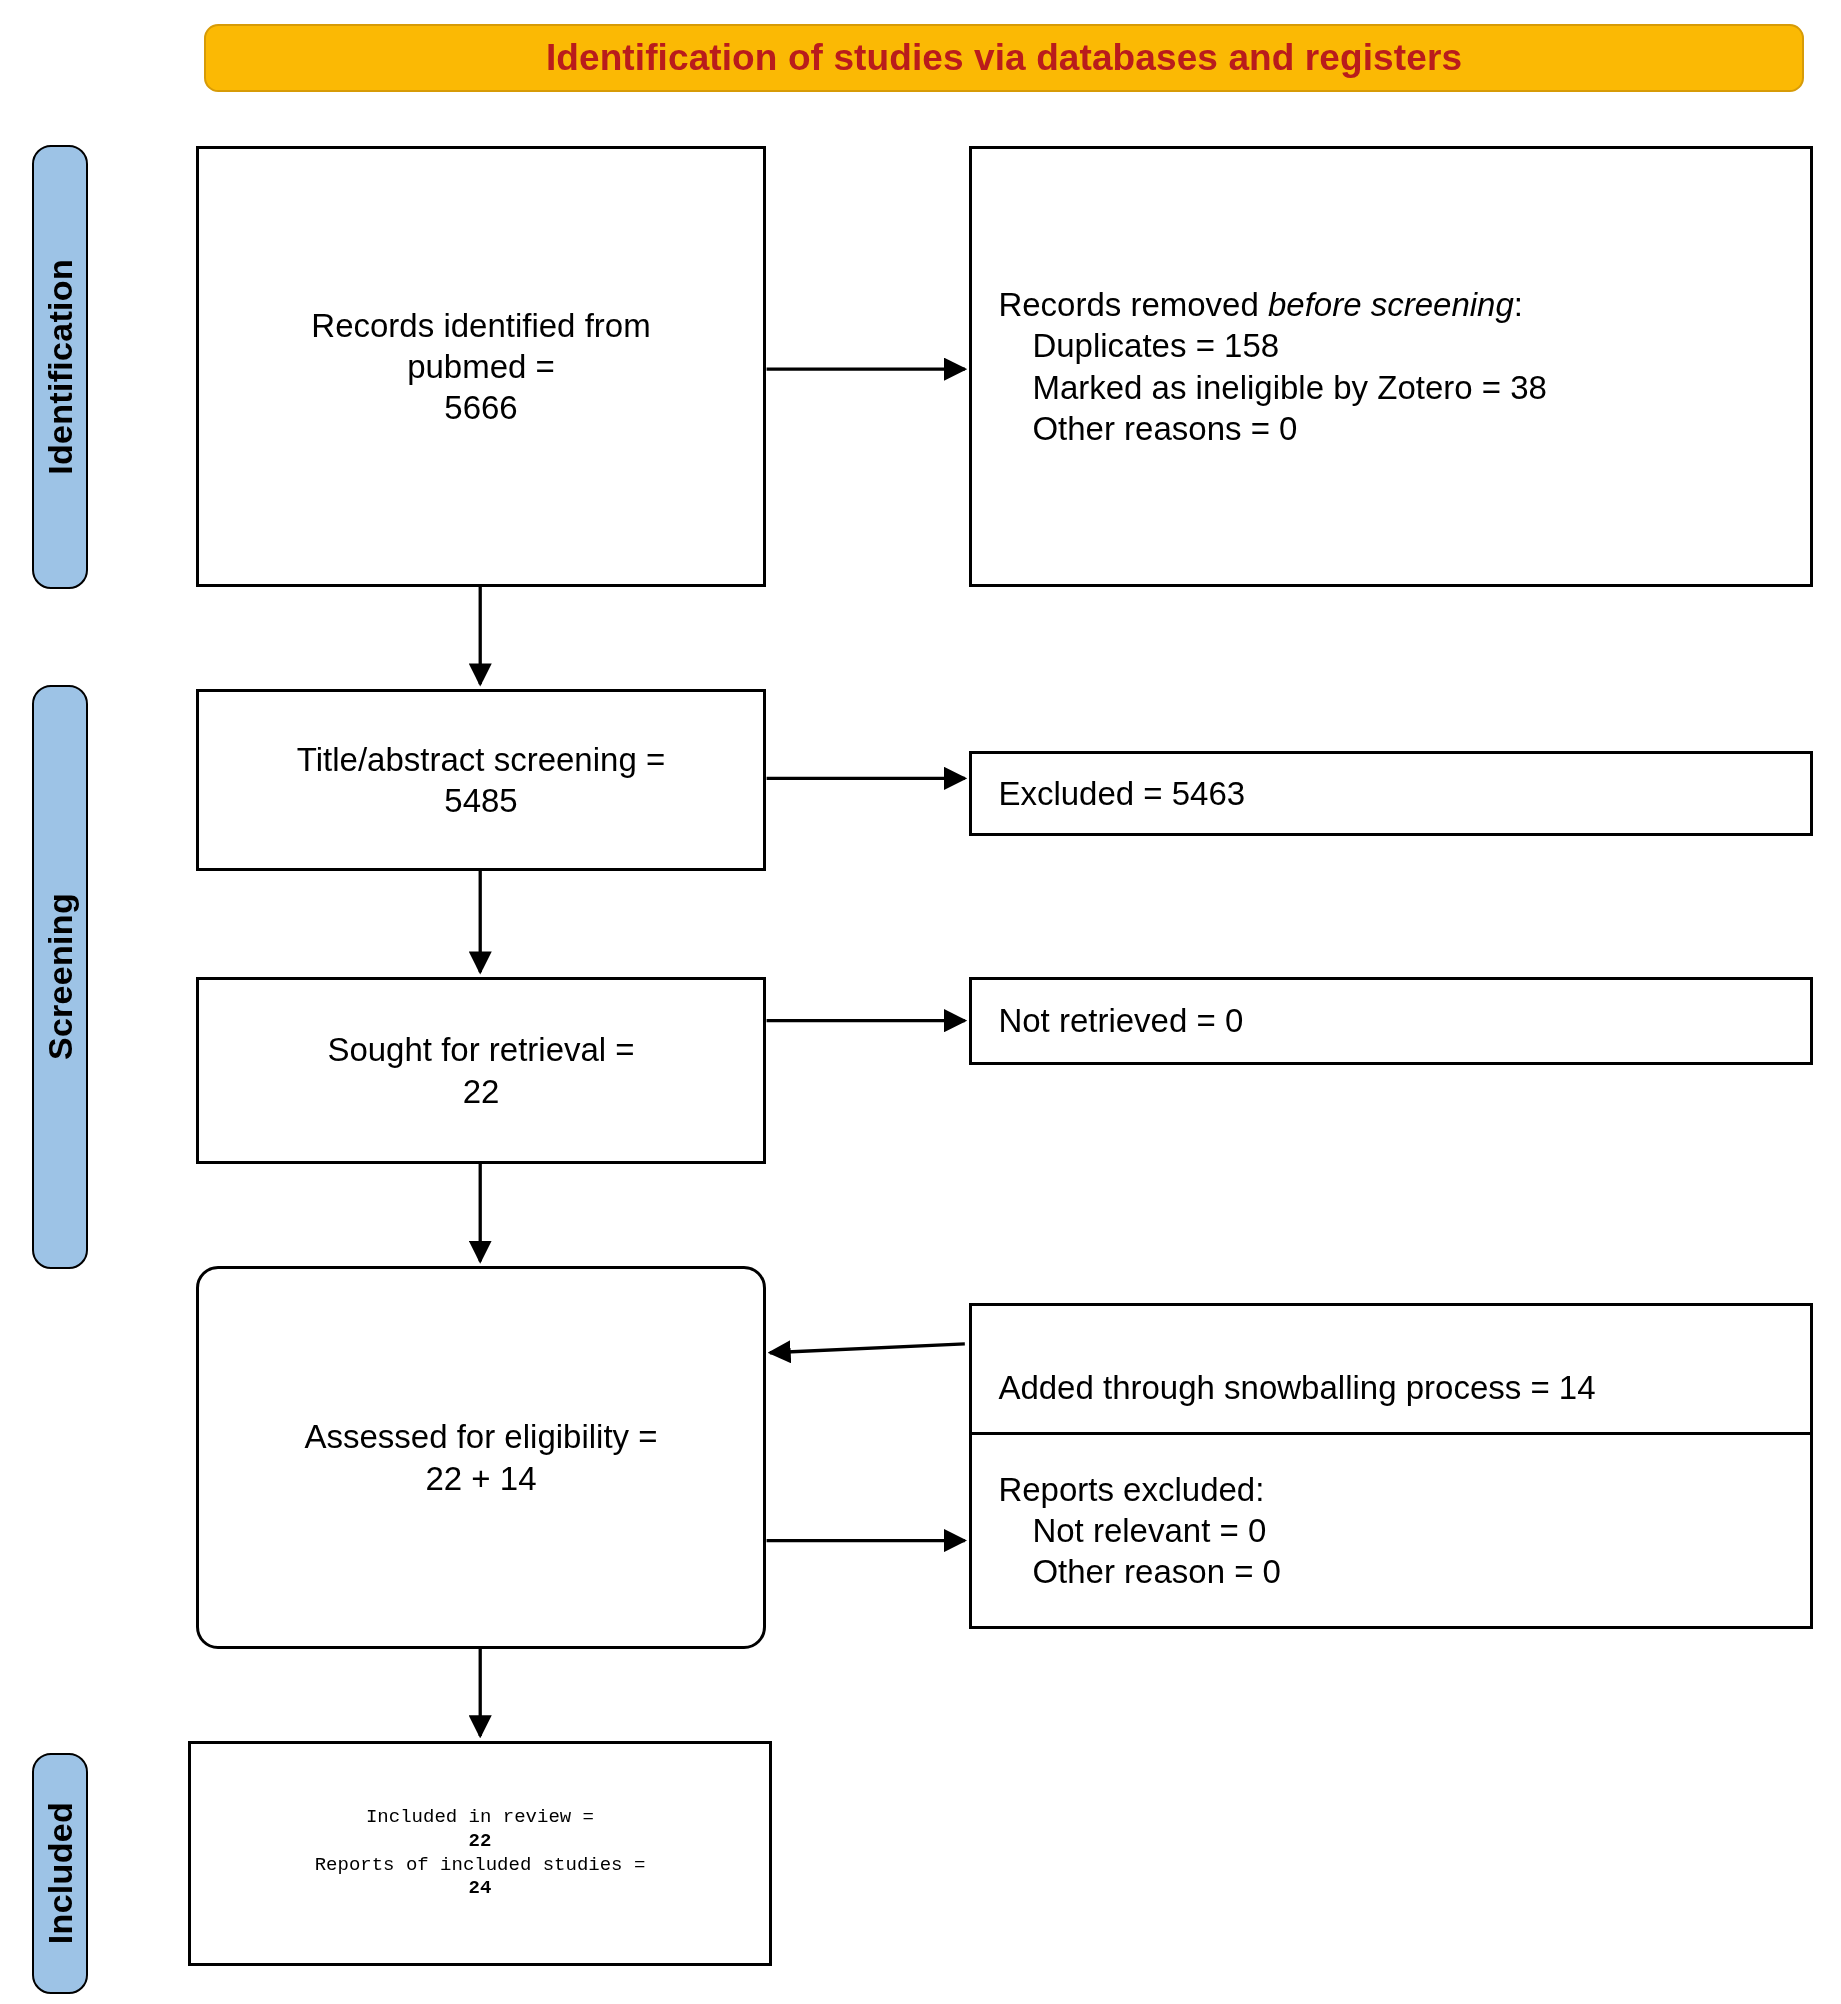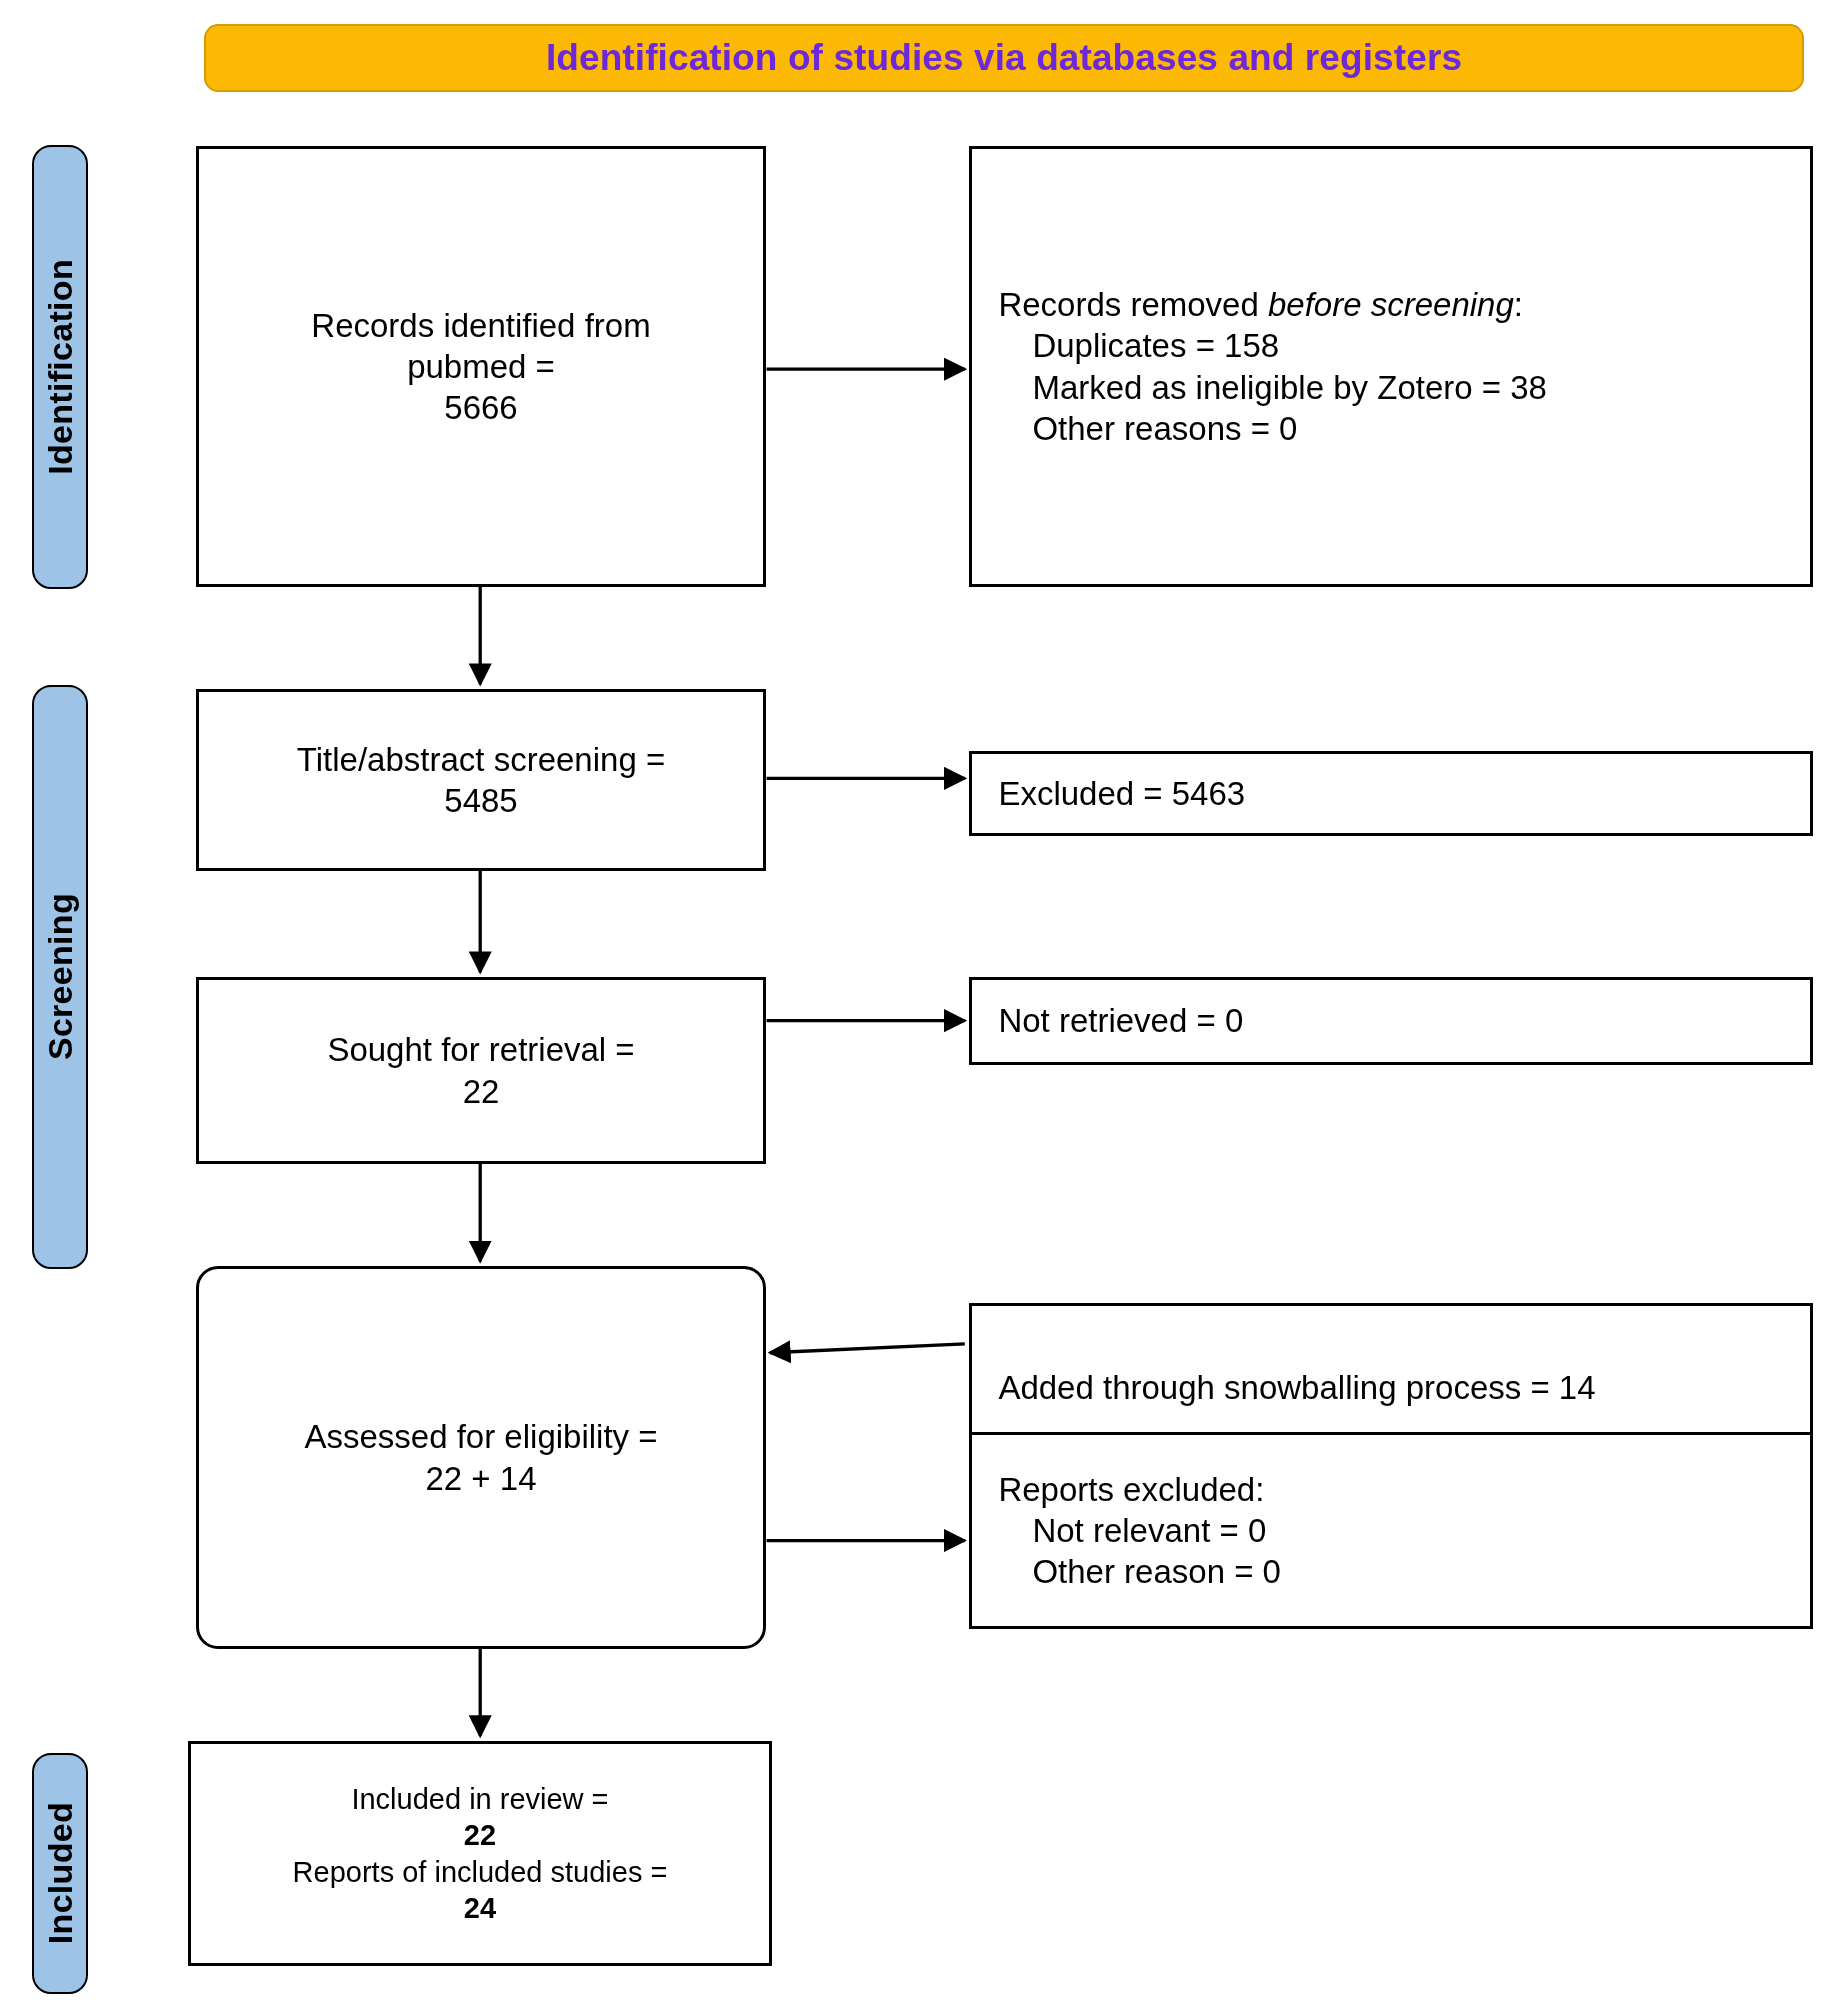--- a/index.html
+++ b/index.html
@@ -27,21 +27,21 @@
     border: 2.2px solid #D79B07;
     border-radius: 14.3px;
     box-sizing: border-box;
     display: flex;
     align-items: center;
     justify-content: center;
   }
   .banner-text {
     font-size: 37px;
     font-weight: bold;
-    color: #6d28d9;
+    color: #b91c1c;
     letter-spacing: 0.1px;
   }
 
   
   .stage {
     position: absolute;
     background: #9DC3E6;
     border: 2.8px solid #000000;
     border-radius: 19px;
     box-sizing: border-box;
@@ -83,21 +83,21 @@
   }
   .line {
     font-size: 33px;
     color: #000000;
     line-height: 1.25;
     white-space: nowrap;
   }
   .line.indent { padding-left: 34px; }
   .line.italicpart em { font-style: italic; }
   .line.strongnum { font-weight: bold; }
-  .small .line { font-size: 29px; }
+  .small .line { font-size: 19px; font-family: Liberation Mono, monospace; }
 
   
   #box-records     { left: 196px;  top: 146px;  width: 570px; height: 441px; }
   #box-titleabs    { left: 196px;  top: 689px; width: 570px; height: 182px; }
   #box-sought      { left: 196px;  top: 977px; width: 570px; height: 187px; }
   #box-eligibility { left: 196px;  top: 1266px; width: 570px; height: 383px; border-radius: 22px; }
   #box-included    { left: 188px;  top: 1741px; width: 584px; height: 225px; }
 
   
   #box-removed     { left: 969px; top: 146px;  width: 844px; height: 441px; }

